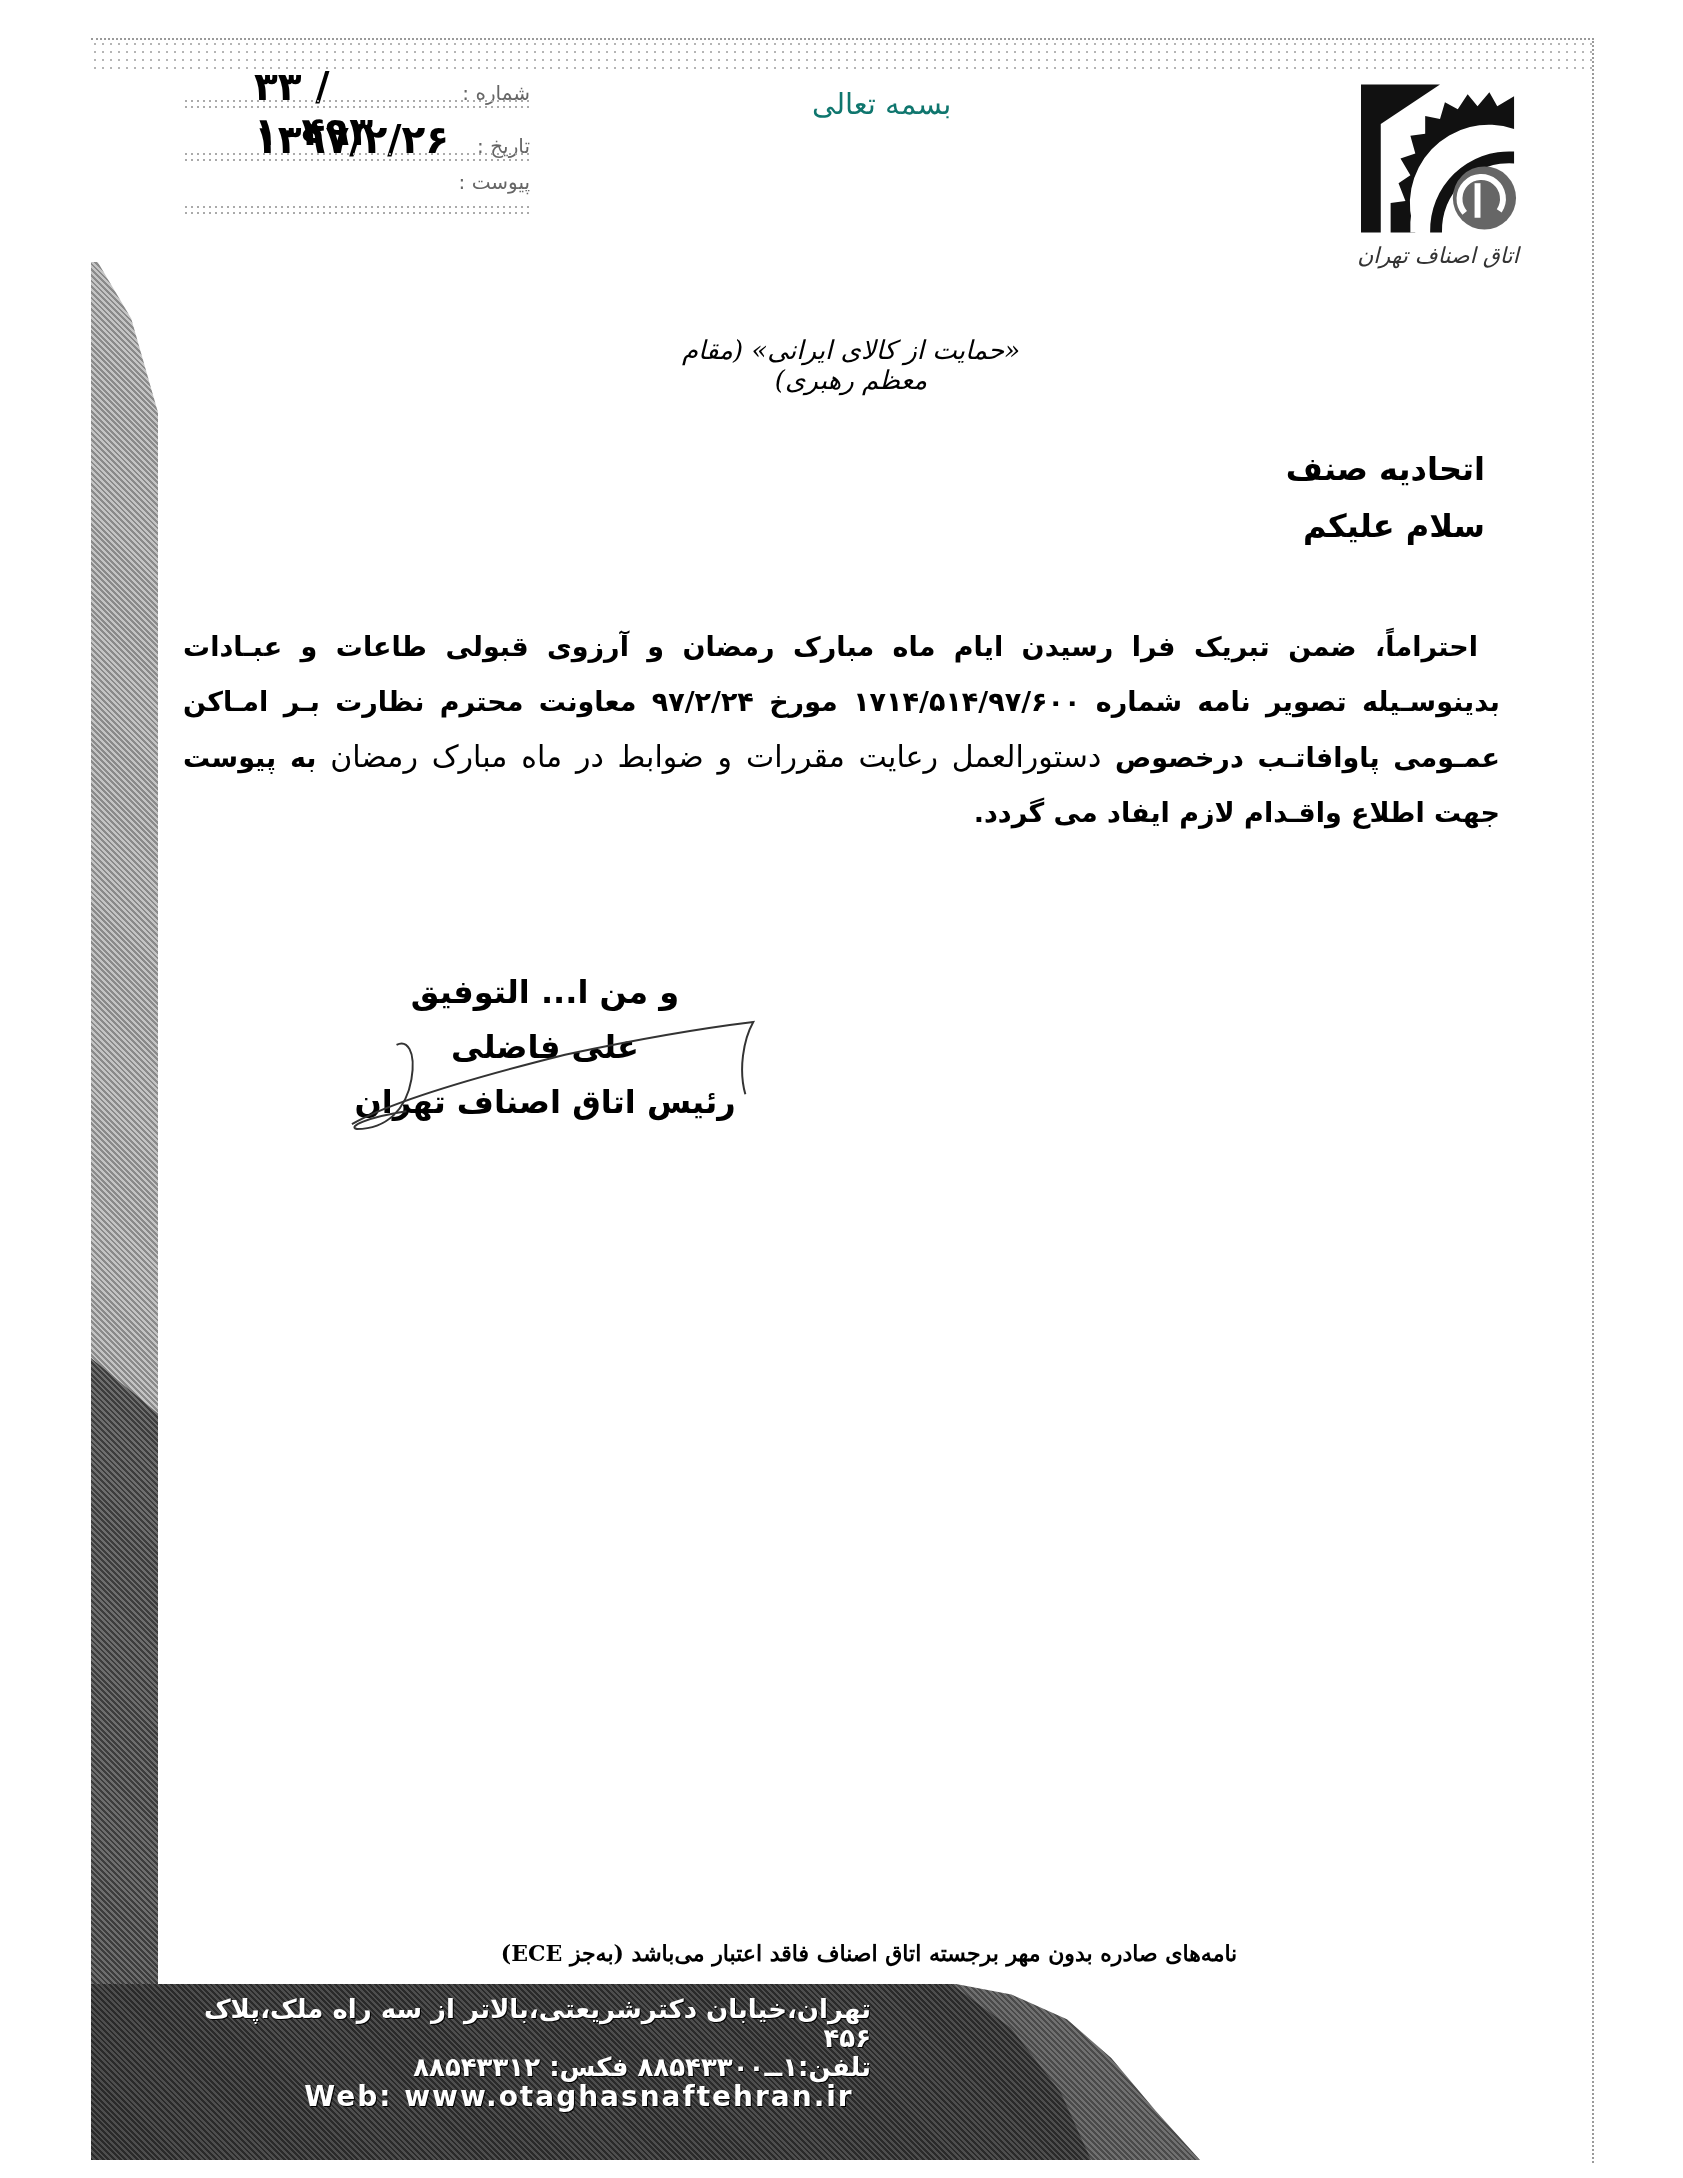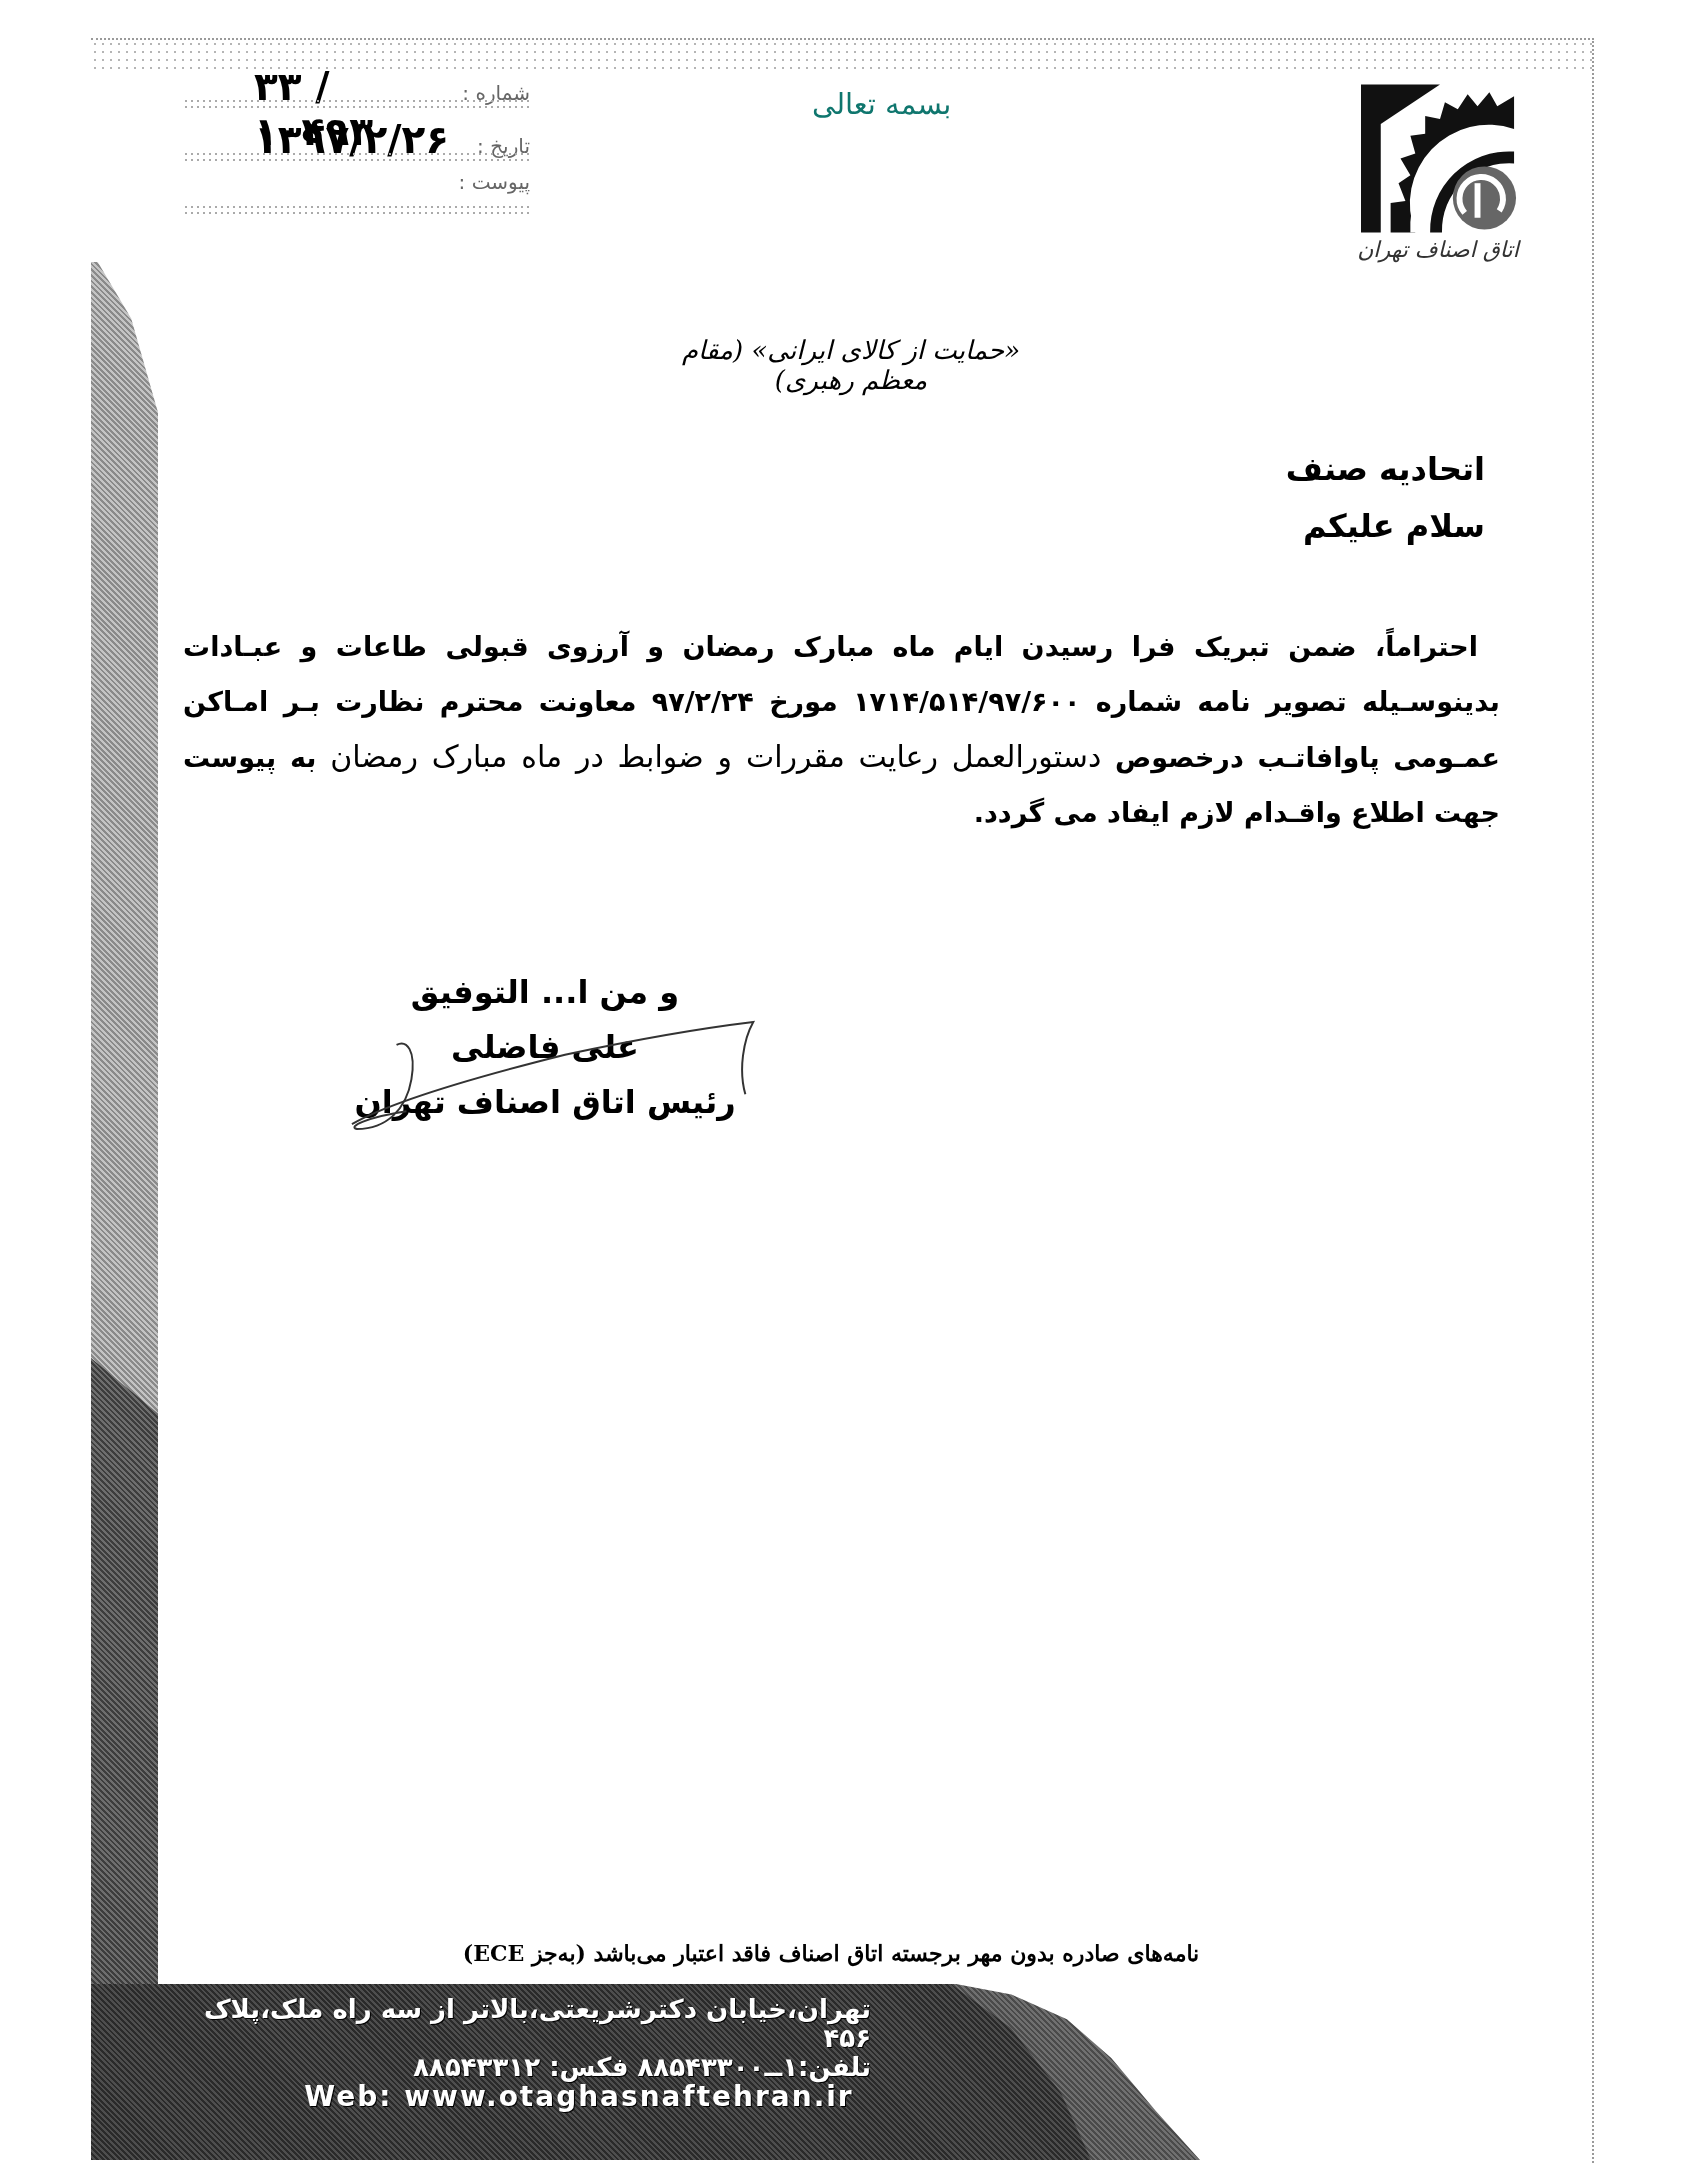--- a/index.html
+++ b/index.html
@@ -25,21 +25,21 @@
                       background:repeating-linear-gradient(45deg,#2a2a2a 0 2px,#4e4e4e 2px 4px);
                       clip-path:polygon(0 0, 86% 0, 92% 25%, 97% 62%, 100% 100%, 0 100%); }
   .footer-text { position:absolute; left:178px; top:1995px; width:693px; color:#fff;
                  font-weight:bold; text-align:right; direction:rtl; }
   .footer-text .line { font-size:26px; line-height:29px; letter-spacing:1px;
                        text-shadow:1px 1px 0 #000; }
   .footer-text .web { direction:ltr; text-align:center; padding-left:109px; font-size:28px; letter-spacing:2px; }
 
   
   .logo { position:absolute; left:1361px; top:84px; width:158px; height:149px; }
-  .logo-caption { position:absolute; left:1354px; top:237px; width:168px; text-align:center;
+  .logo-caption { position:absolute; left:1354px; top:243px; width:168px; text-align:center;
                   font-family:"DejaVu Serif", serif; font-style:italic; font-size:22px; color:#333; direction:rtl; }
   .bismillah { position:absolute; left:812px; top:87px; font-family:"DejaVu Serif", serif;
                font-size:29px; color:#0f766e; direction:rtl; }
   .meta { position:absolute; left:183px; top:64px; width:347px; direction:rtl; }
   .meta-row { display:flex; align-items:baseline; height:53px; position:relative; }
   .meta-row::after { content:""; position:absolute; left:0; right:0; top:34px; height:10px;
                      background-image:radial-gradient(#aaa 0.8px, transparent 1px); background-size:6px 6px; }
   .meta-label { width:94px; font-size:20px; color:#666; text-align:right; }
   .meta-value { flex:1; font-size:39px; font-weight:bold; text-align:left; direction:ltr; padding-left:71px; letter-spacing:2px; }
 
@@ -51,21 +51,21 @@
 
   .body-text { position:absolute; left:183px; top:619px; width:1317px; direction:rtl;
                text-align:justify; font-size:27px; line-height:55px; font-weight:bold; }
   .body-text .indent { display:inline-block; width:22px; }
   .body-text .emph { font-weight:400; font-size:30px; }
 
   .signature { position:absolute; left:337px; top:965px; width:416px; text-align:center;
                direction:rtl; font-weight:bold; font-size:32px; line-height:55px; }
   .sig-scribble { position:absolute; left:347px; top:1000px; width:436px; height:149px; }
 
-  .notice { position:absolute; left:440px; top:1940px; width:782px; text-align:center;
+  .notice { position:absolute; left:478px; top:1940px; width:782px; text-align:center;
             direction:rtl; font-family:"DejaVu Serif", serif; font-size:22px; font-weight:bold; }
 </style>
 </head>
 <body>
 
 <div class="page"></div>
 <div class="dotband"></div>
 
 <div class="leftbar"></div>
 <div class="leftbar-dark"></div>

